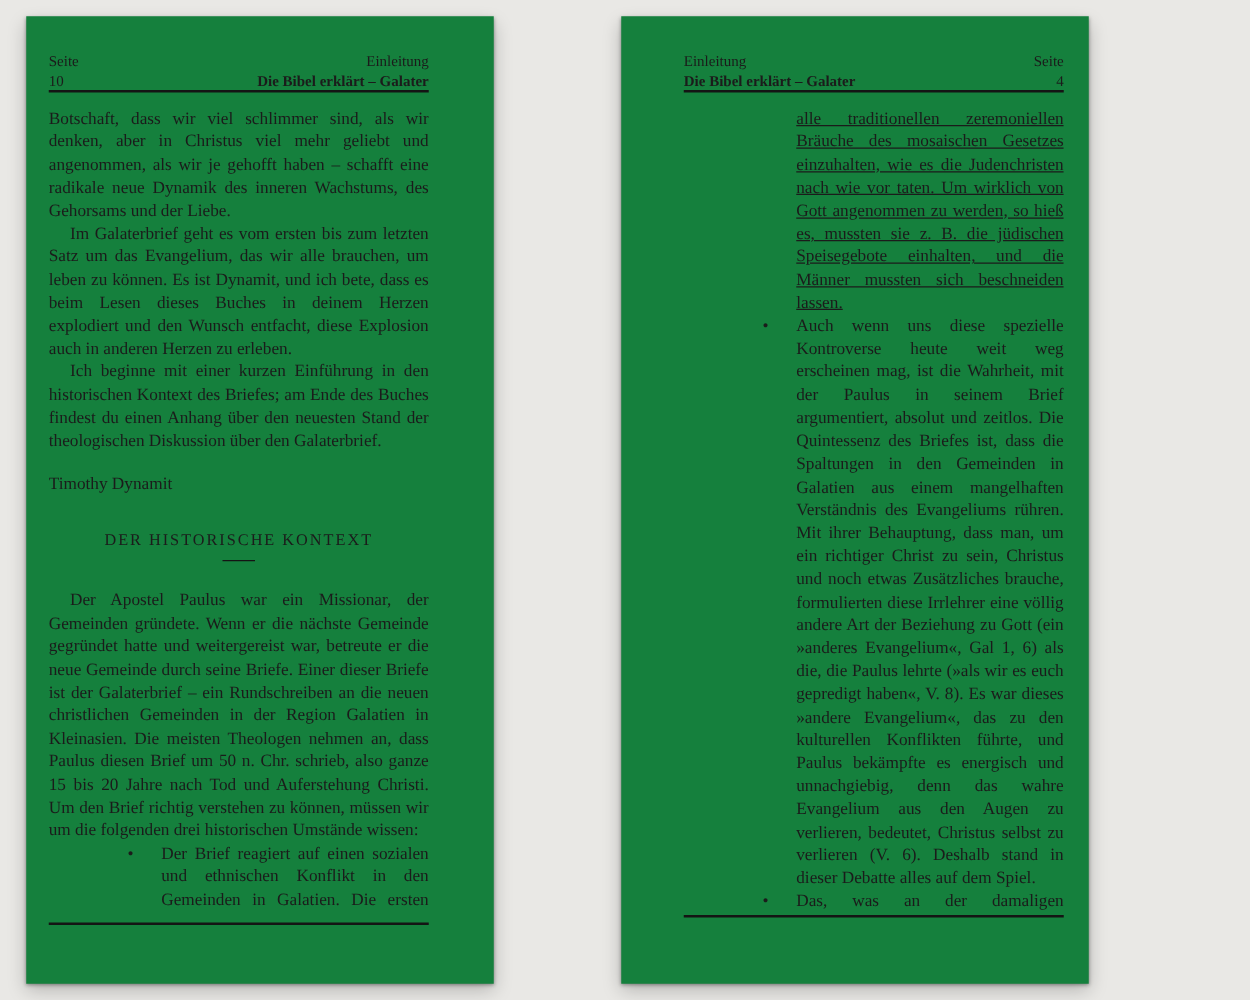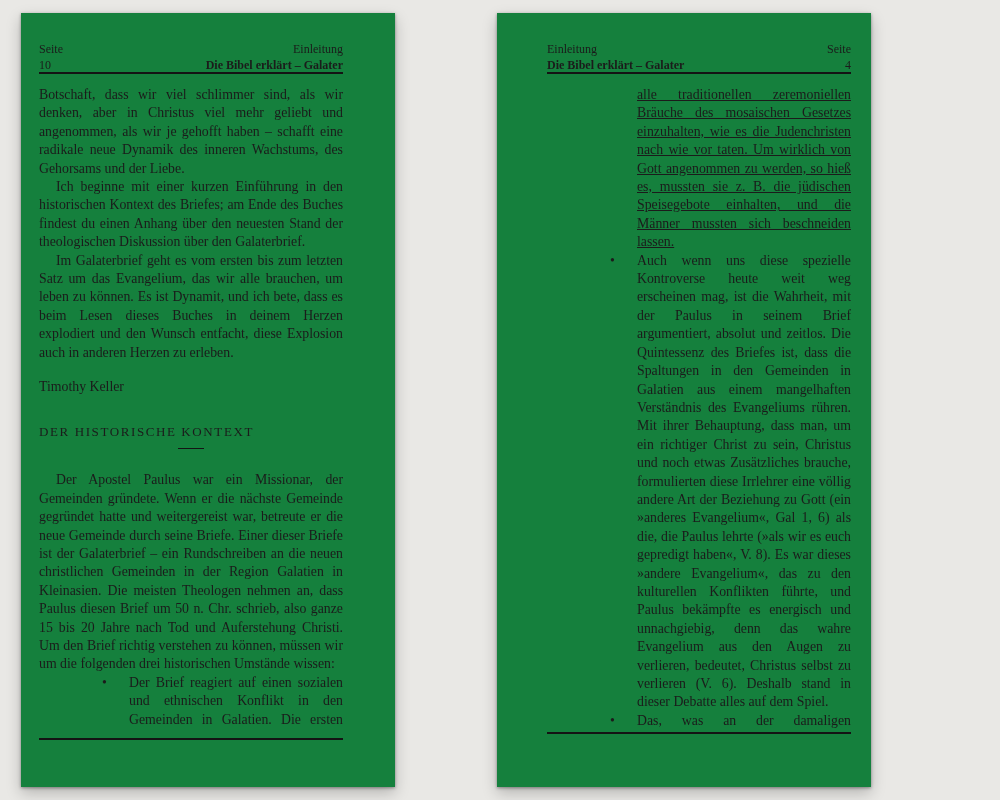--- a/index.html
+++ b/index.html
@@ -50,21 +50,21 @@
     font-size:13.8px;
     line-height:18.4px;
     text-align:justify;
     hyphens:auto;
     -webkit-hyphens:auto;
   }
   .pbody p { text-indent:17px; }
   .pbody p.noind { text-indent:0; }
   .author { text-indent:0 !important; margin-top:16px; }
 
-  .sechead { margin:26px 0 22px; }
+  .sechead { margin:26px 0 22px; text-align:center; }
   .sechead .t { font-size:13px; letter-spacing:1.6px; }
   .secrule { width:26px; height:1.5px; background:#141414; margin:7px auto 0; }
 
   .bullet-item { position:relative; padding-left:90px; }
   .bullet-item .bullet { position:absolute; left:63px; top:0; }
   .cont { padding-left:90px;text-decoration:underline; }
 
   .b { font-weight:normal; }
   .i { }
 </style>
@@ -79,23 +79,23 @@
     </div>
     <div class="ph-b">
       <div>Einleitung</div>
       <div class="bold">Die Bibel erklärt – Galater</div>
     </div>
   </div>
   <div class="headrule"></div>
 
   <div class="pbody">
     <p class="noind">Botschaft, dass wir viel schlimmer sind, als wir denken, aber in Christus viel mehr geliebt und angenommen, als wir je gehofft haben – schafft eine radikale neue Dynamik des inneren Wachstums, des Gehorsams und der Liebe.</p>
+    <p>Im Galaterbrief geht es vom ersten bis zum letzten Satz um das Evangelium, das wir alle brauchen, um leben zu können. Es ist Dynamit, und ich bete, dass es beim Lesen dieses Buches in deinem Herzen explodiert und den Wunsch entfacht, diese Explosion auch in anderen Herzen zu erleben.</p>
     <p>Ich beginne mit einer kurzen Einführung in den historischen Kontext des Briefes; am Ende des Buches findest du einen Anhang über den neuesten Stand der theologischen Diskussion über den Galaterbrief.</p>
-    <p>Im Galaterbrief geht es vom ersten bis zum letzten Satz um das Evangelium, das wir alle brauchen, um leben zu können. Es ist Dynamit, und ich bete, dass es beim Lesen dieses Buches in deinem Herzen explodiert und den Wunsch entfacht, diese Explosion auch in anderen Herzen zu erleben.</p>
-    <p class="noind author">Timothy Keller</p>
+    <p class="noind author">Timothy Dynamit</p>
 
     <div class="sechead">
       <div class="t">DER HISTORISCHE KONTEXT</div>
       <div class="secrule"></div>
     </div>
 
     <p>Der Apostel Paulus war ein Missionar, der Gemeinden gründete. Wenn er die nächste Gemeinde gegründet hatte und weitergereist war, betreute er die neue Gemeinde durch seine Briefe. Einer dieser Briefe ist der Galaterbrief – ein Rundschreiben an die neuen christlichen Gemeinden in der Region Galatien in Kleinasien. Die meisten Theologen nehmen an, dass Paulus diesen Brief um 50 n. Chr. schrieb, also ganze 15 bis 20 Jahre nach Tod und Auferstehung Christi. Um den Brief richtig verstehen zu können, müssen wir um die folgenden drei historischen Umstände wissen:</p>
 
     <div class="bullet-item">
       <span class="bullet">•</span>

